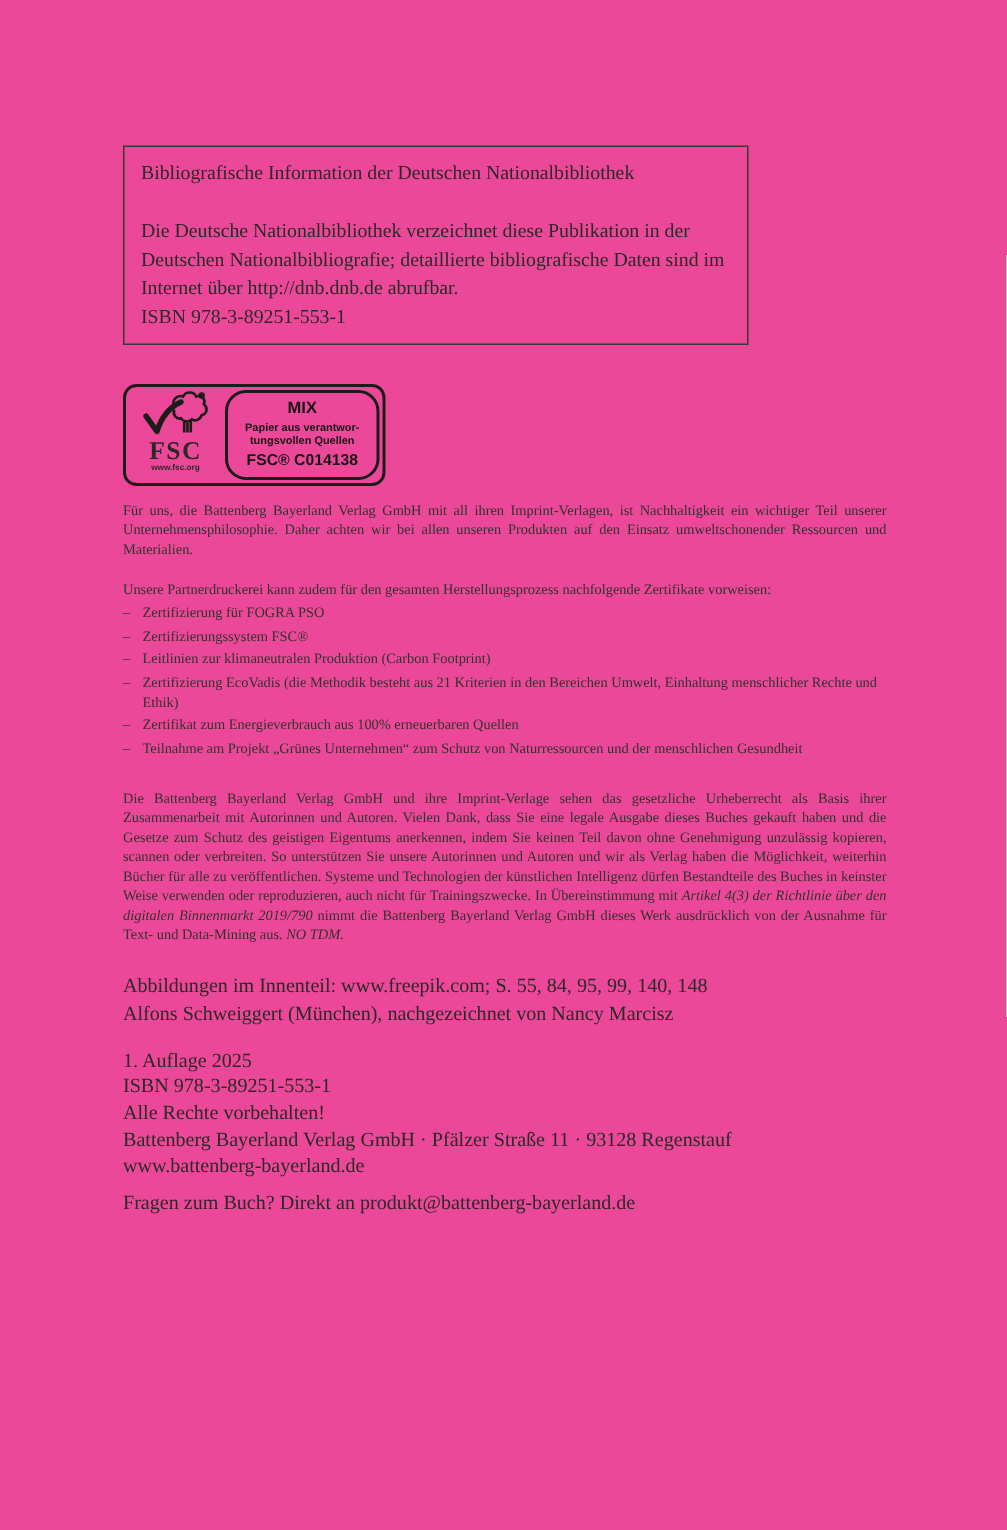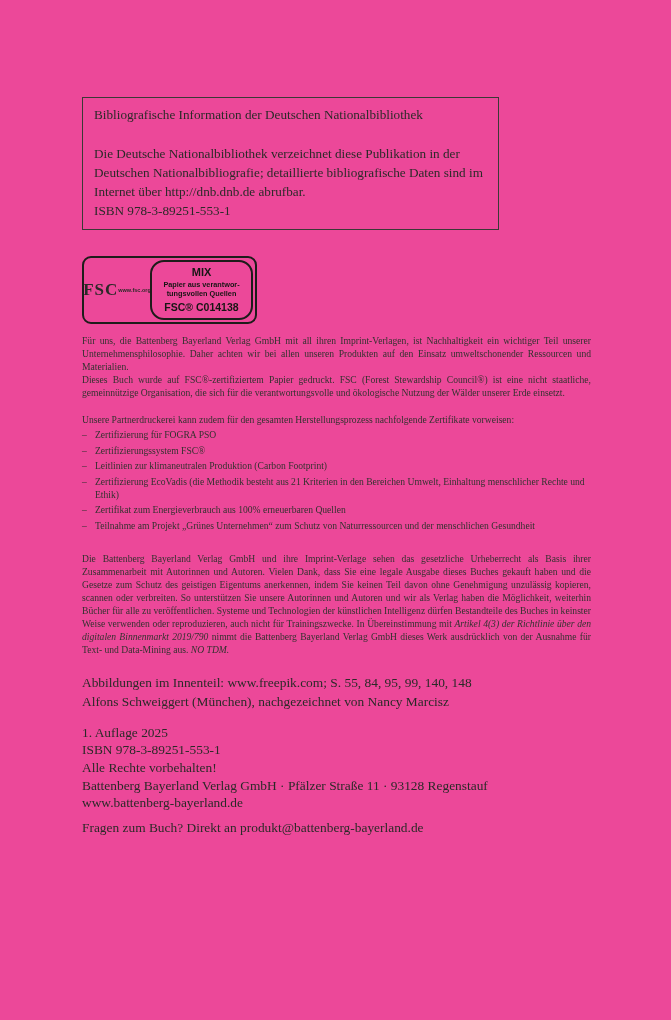--- a/index.html
+++ b/index.html
@@ -37,23 +37,23 @@
     box-sizing: border-box;
     border: 2px solid #1d1c1a;
     border-radius: 9px;
     display: flex;
     align-items: stretch;
     padding: 2px;
   }
   .fsc-left {
     width: 62px;
     display: flex;
-    flex-direction: row;
+    flex-direction: column;
     align-items: center;
-    justify-content: center;
+    justify-content: flex-start;
     line-height: 1;
   }
   .fsc-tree { width: 46px; height: 32px; display: block; }
   .fsc-wordmark {
     font-family: "Liberation Serif", serif;
     font-weight: bold;
     font-size: 17px;
     letter-spacing: 1px;
     margin-top: 0px;
   }
@@ -125,21 +125,20 @@
       <div class="fsc-right">
         <div class="fsc-grade">MIX</div>
         <div class="fsc-desc">Papier aus verantwor-</div>
         <div class="fsc-desc">tungsvollen Quellen</div>
         <div class="fsc-license">FSC® C014138</div>
       </div>
     </div>
 
     <div class="small-text sustainability just">
       <div>Für uns, die Battenberg Bayerland Verlag GmbH mit all ihren Imprint-Verlagen, ist Nachhaltigkeit ein wichtiger Teil unserer Unternehmensphilosophie. Daher achten wir bei allen unseren Produkten auf den Einsatz umweltschonender Ressourcen und Materialien.</div>
-      <div>Dieses Buch wurde auf FSC®-zertifiziertem Papier gedruckt. FSC (Forest Stewardship Council®) ist eine nicht staatliche, gemeinnützige Organisation, die sich für die verantwortungsvolle und ökologische Nutzung der Wälder unserer Erde einsetzt.</div>
     </div>
 
     <div class="small-text certs">
       <div>Unsere Partnerdruckerei kann zudem für den gesamten Herstellungsprozess nachfolgende Zertifikate vorweisen:</div>
       <ul class="cert-list">
         <li class="cert-item">
           <span class="cert-dash">–</span>
           <span class="cert-text">Zertifizierung für FOGRA PSO</span>
         </li>
         <li class="cert-item">

